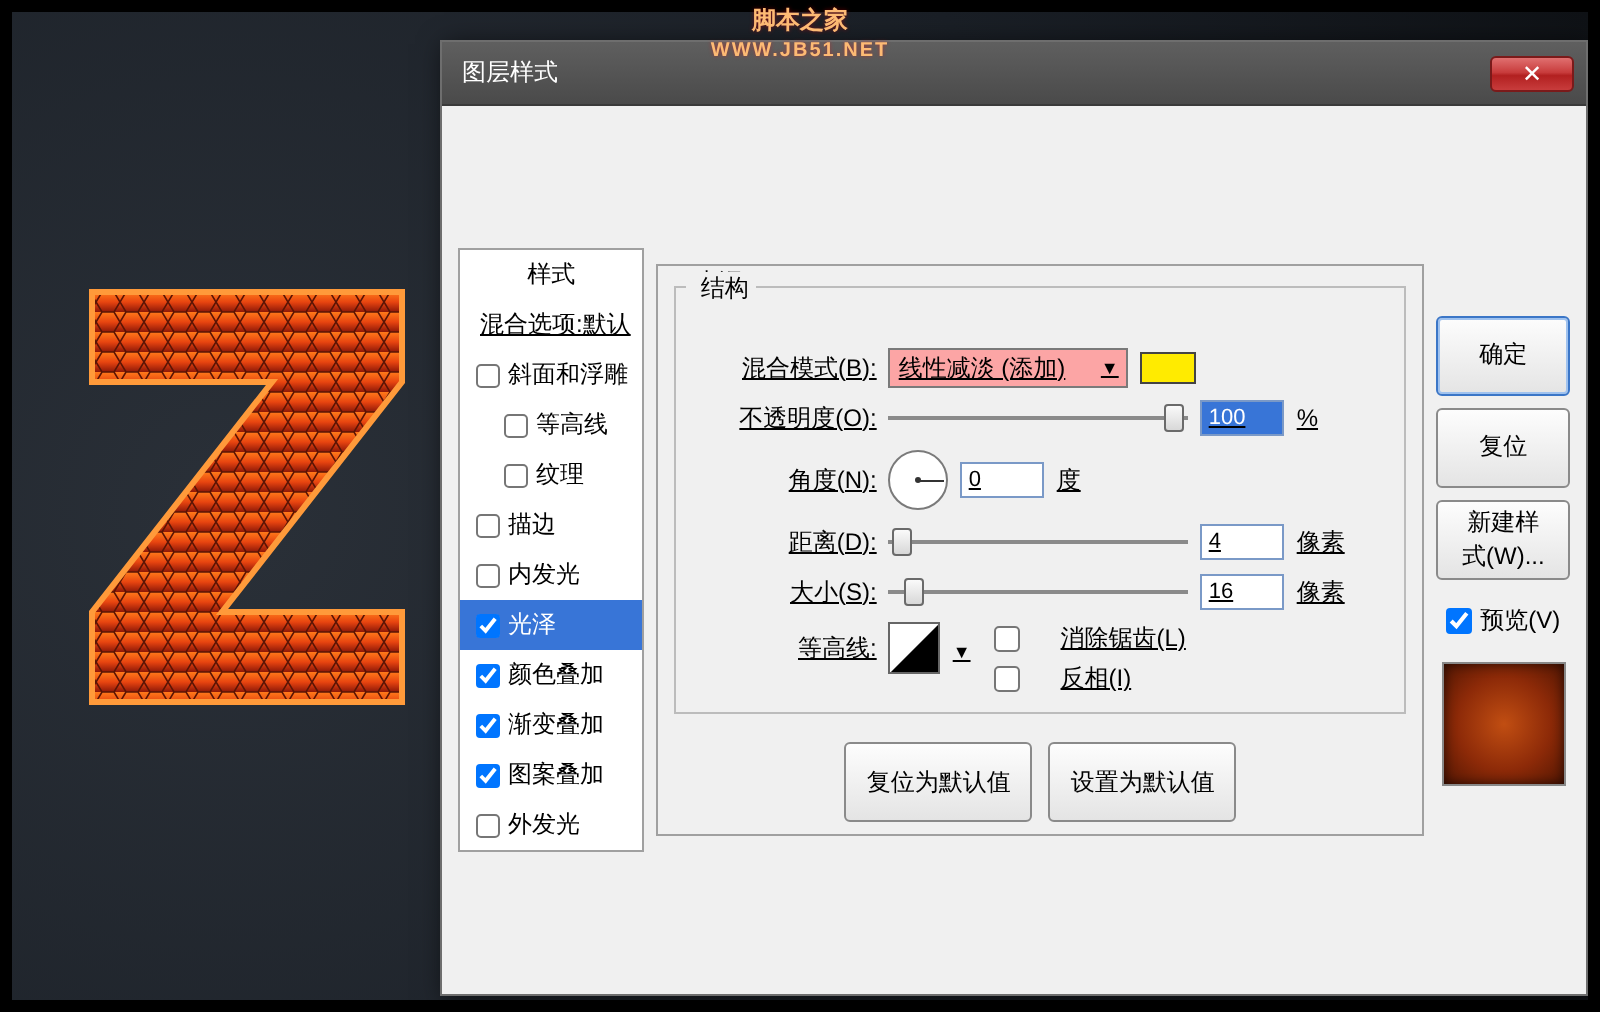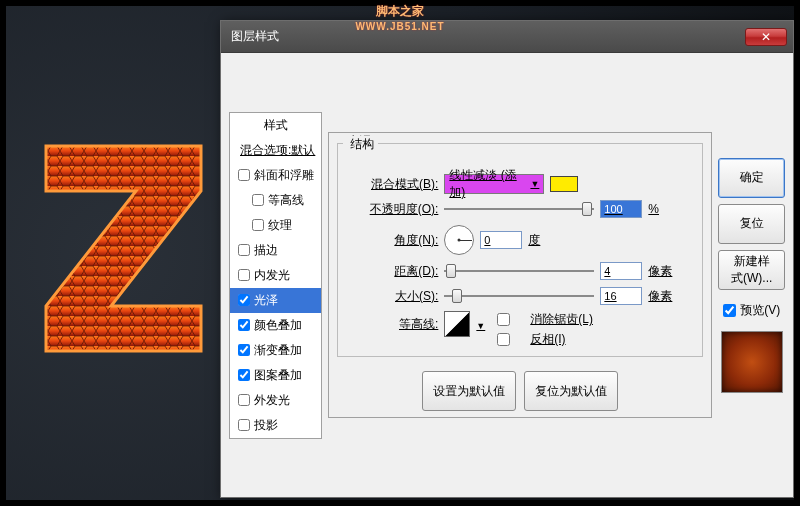--- a/index.html
+++ b/index.html
@@ -64,21 +64,21 @@
     border: 1px solid #bcbcbc; padding: 8px 10px 10px; background: #f0f0f0;
     margin-top: 4px;
   }
   .fs-title { position:relative; top:-16px; left:-2px; background:#f0f0f0; padding:0 4px; display:inline-block; }
   .center-title { position:absolute; top:0; left:14px; background:#f0f0f0; padding:0 4px; font-size:12px; }
 
   .row { display: flex; align-items: center; gap: 6px; margin: 5px 12px; height: 20px; text-decoration: underline; }
   .row label.rl { width: 78px; text-align: right; }
   .row .unit { width: 32px; }
   .select {
-    border: 1px solid #7a7a7a; background: #d946ef; height: 20px; width: 100px;
+    border: 1px solid #7a7a7a; background: #fca5a5; height: 20px; width: 120px;
     display: flex; align-items: center; justify-content: space-between; padding: 2px 4px;
     cursor: pointer;
   }
   .select .caret { font-size: 9px; }
   .swatch {
     width: 28px; height: 16px; border: 1px solid #444; background: #ffeb00; cursor: pointer;
   }
   .slider {
     position: relative; width: 150px; height: 14px;
   }
@@ -207,24 +207,20 @@
             <span>渐变叠加</span>
           </div>
           <div class="styles-item">
             <input type="checkbox" checked="" style="">
             <span>图案叠加</span>
           </div>
           <div class="styles-item">
             <input type="checkbox" style="">
             <span>外发光</span>
           </div>
-          <div class="styles-item">
-            <input type="checkbox" style="">
-            <span>投影</span>
-          </div>
         </div>
     </div>
 
     <div class="center-panel">
       <span class="center-title">光泽</span>
       <div class="fieldset">
         <span class="fs-title">结构</span>
 
         <div class="row">
           <label class="rl">混合模式(B):</label>
@@ -286,22 +282,22 @@
             </div>
             <div class="cb-row">
               <input type="checkbox" style="">
               <span>反相(I)</span>
             </div>
           </div>
         </div>
       </div>
 
       <div class="defaults-row">
+        <button class="btn">复位为默认值</button>
         <button class="btn">设置为默认值</button>
-        <button class="btn">复位为默认值</button>
       </div>
     </div>
 
     <div class="right-panel">
       <button class="btn primary">确定</button>
       <button class="btn">复位</button>
       <button class="btn">新建样式(W)...</button>
       <div class="preview-row">
         <input type="checkbox" checked="" style="">
         <span>预览(V)</span>

